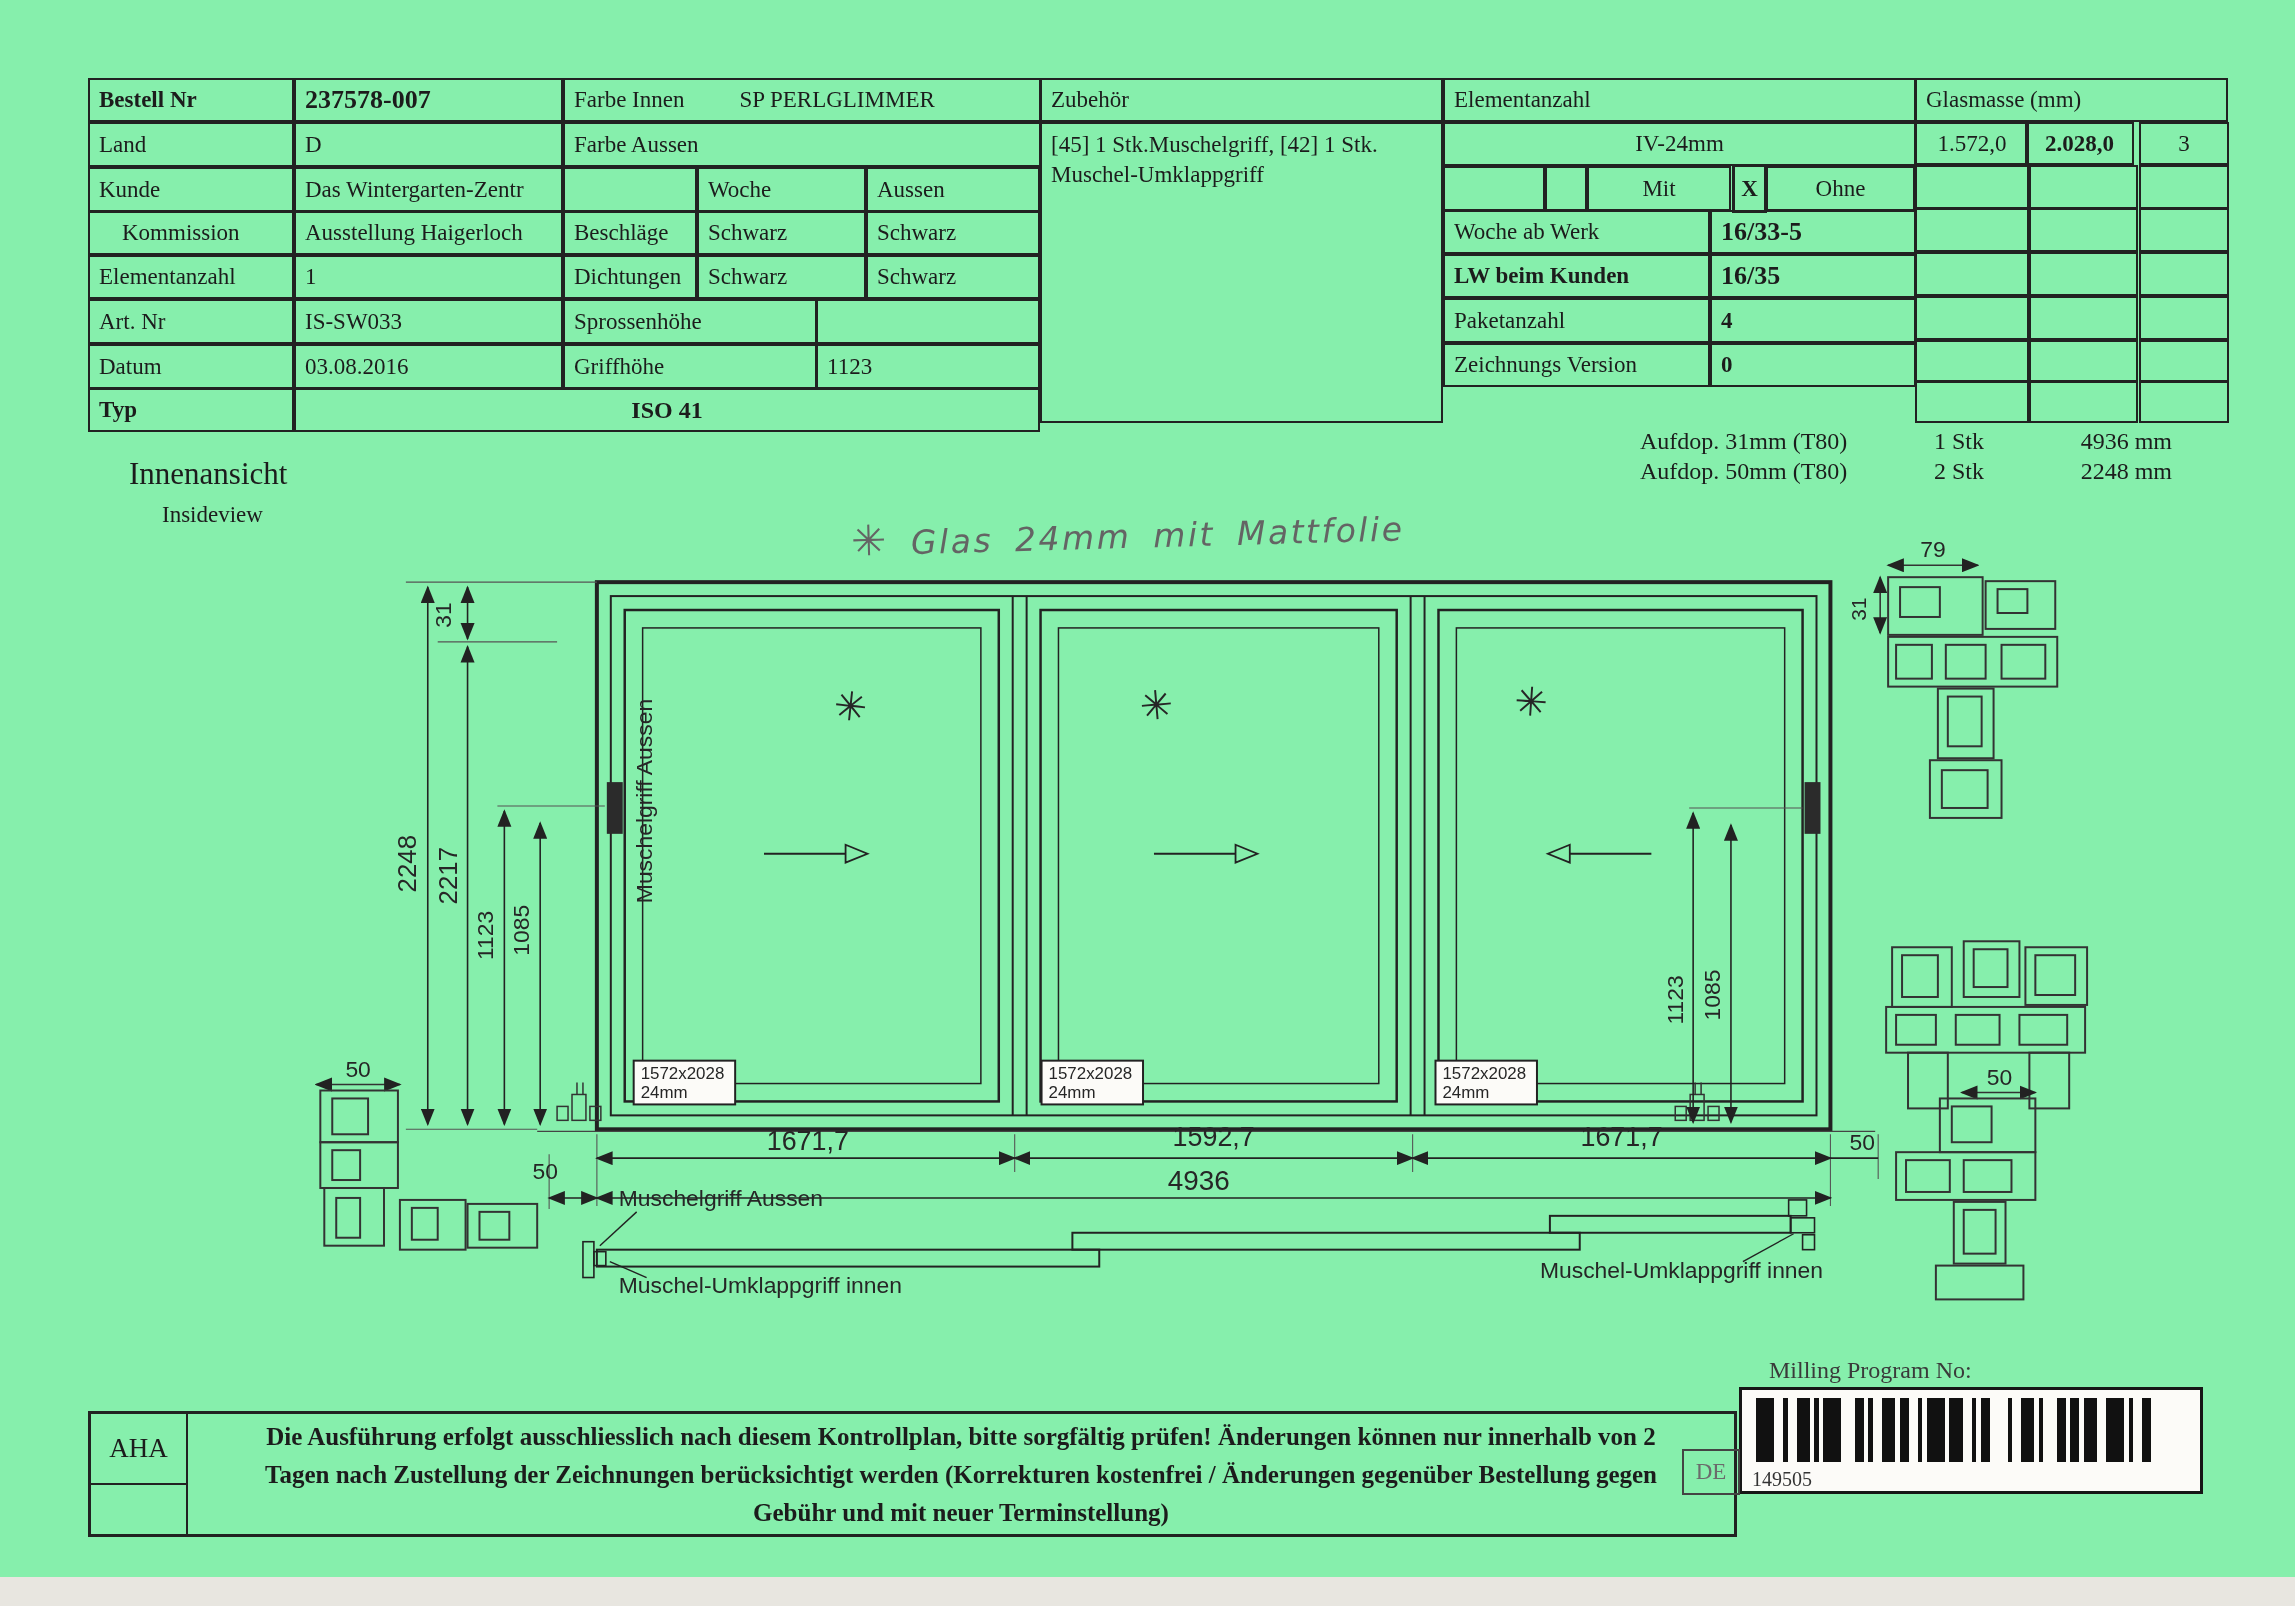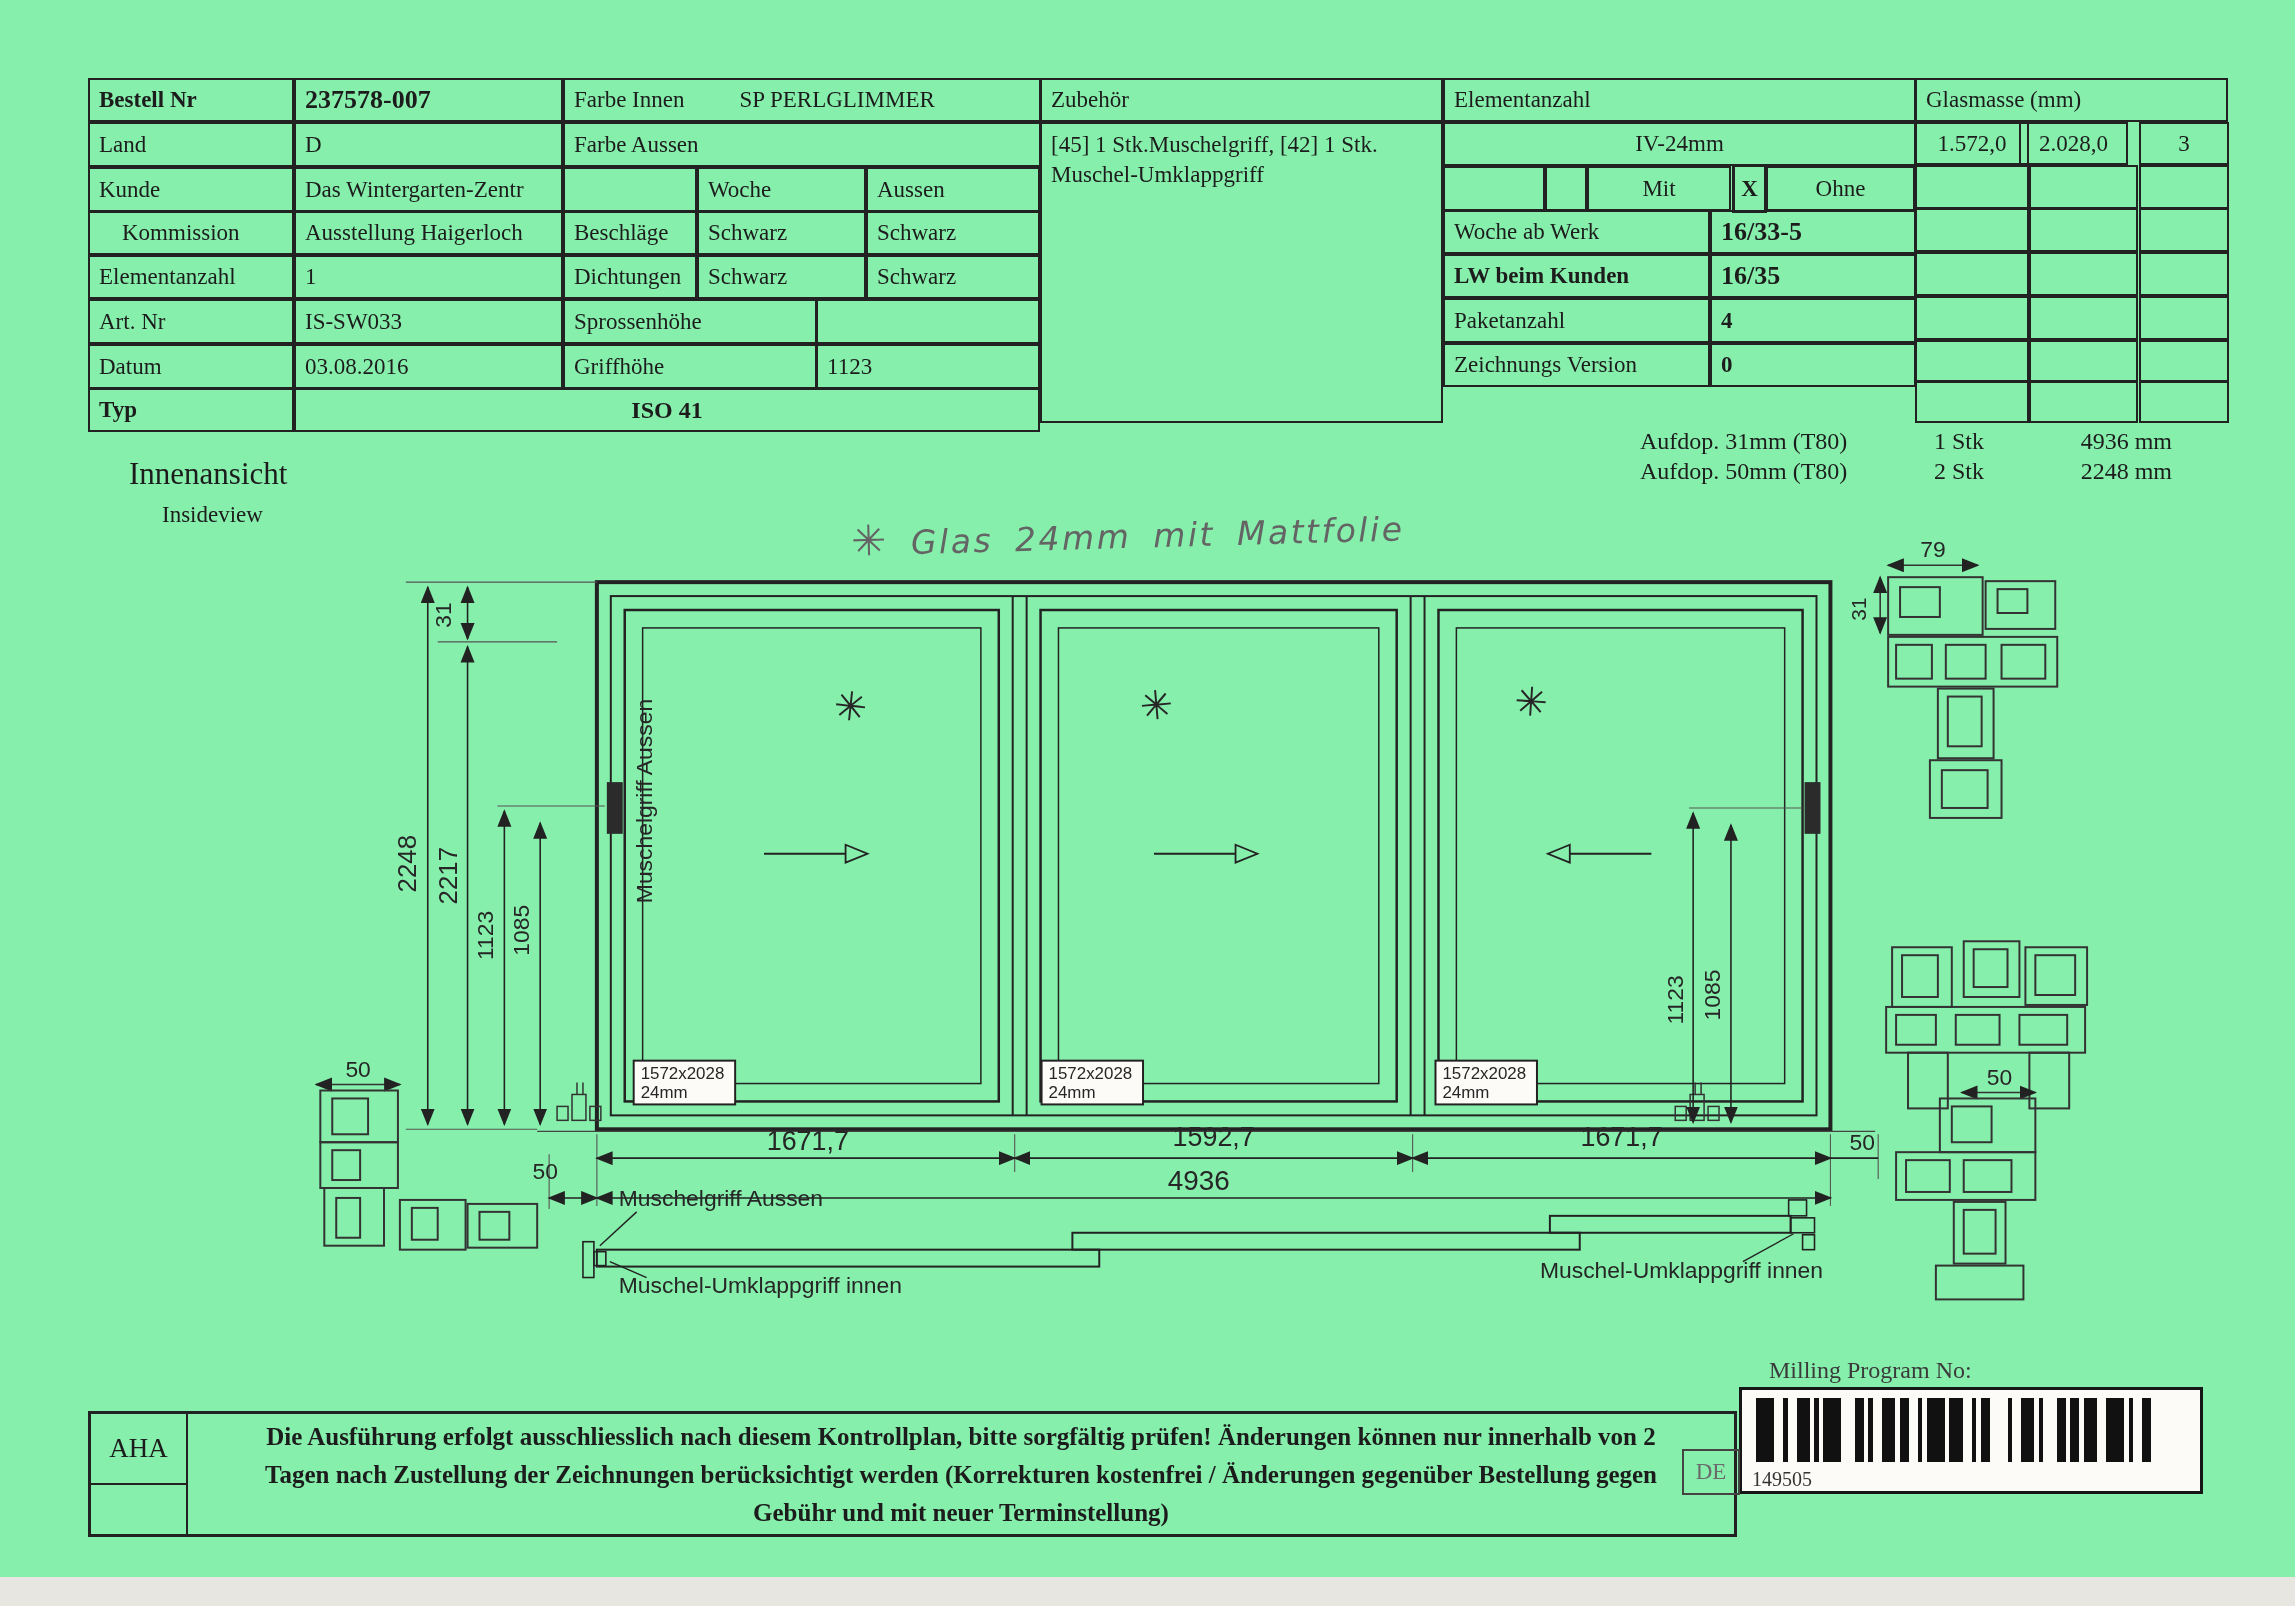--- a/index.html
+++ b/index.html
@@ -83,21 +83,21 @@
     <div class="cell b" style="left:267px;top:176px;width:206px;height:44px;font-size:26px;">16/35</div>
     <div class="cell" style="left:0;top:220px;width:267px;height:45px;">Paketanzahl</div>
     <div class="cell b" style="left:267px;top:220px;width:206px;height:45px;">4</div>
     <div class="cell" style="left:0;top:265px;width:267px;height:44px;">Zeichnungs Version</div>
     <div class="cell b" style="left:267px;top:265px;width:206px;height:44px;">0</div>
   </div>
 
   <div class="abs" style="left:1915px;top:78px;width:313px;height:345px;">
     <div class="cell" style="left:0;top:0;width:313px;height:44px;">Glasmasse (mm)</div>
     <div class="cell center" style="left:0;top:44px;width:114px;height:43px;">1.572,0</div>
-    <div class="cell center" style="left:104px;top:44px;width:109px;height:43px;">2.028,0</div>
+    <div class="cell center" style="left:110px;top:44px;width:109px;height:43px;font-weight:bold;">2.028,0</div>
     <div class="cell center" style="left:224px;top:44px;width:90px;height:43px;">3</div>
     <div class="cell" style="left:0;top:87px;width:114px;height:44px;"></div>
     <div class="cell" style="left:114px;top:87px;width:109px;height:44px;"></div>
     <div class="cell" style="left:224px;top:87px;width:90px;height:44px;"></div>
     <div class="cell" style="left:0;top:130px;width:114px;height:44px;"></div>
     <div class="cell" style="left:114px;top:130px;width:109px;height:44px;"></div>
     <div class="cell" style="left:224px;top:130px;width:90px;height:44px;"></div>
     <div class="cell" style="left:0;top:174px;width:114px;height:44px;"></div>
     <div class="cell" style="left:114px;top:174px;width:109px;height:44px;"></div>
     <div class="cell" style="left:224px;top:174px;width:90px;height:44px;"></div>

